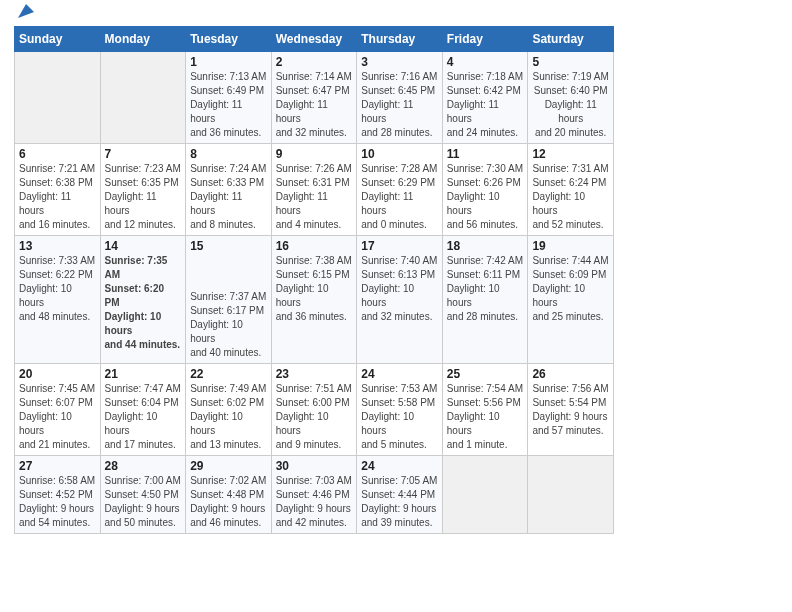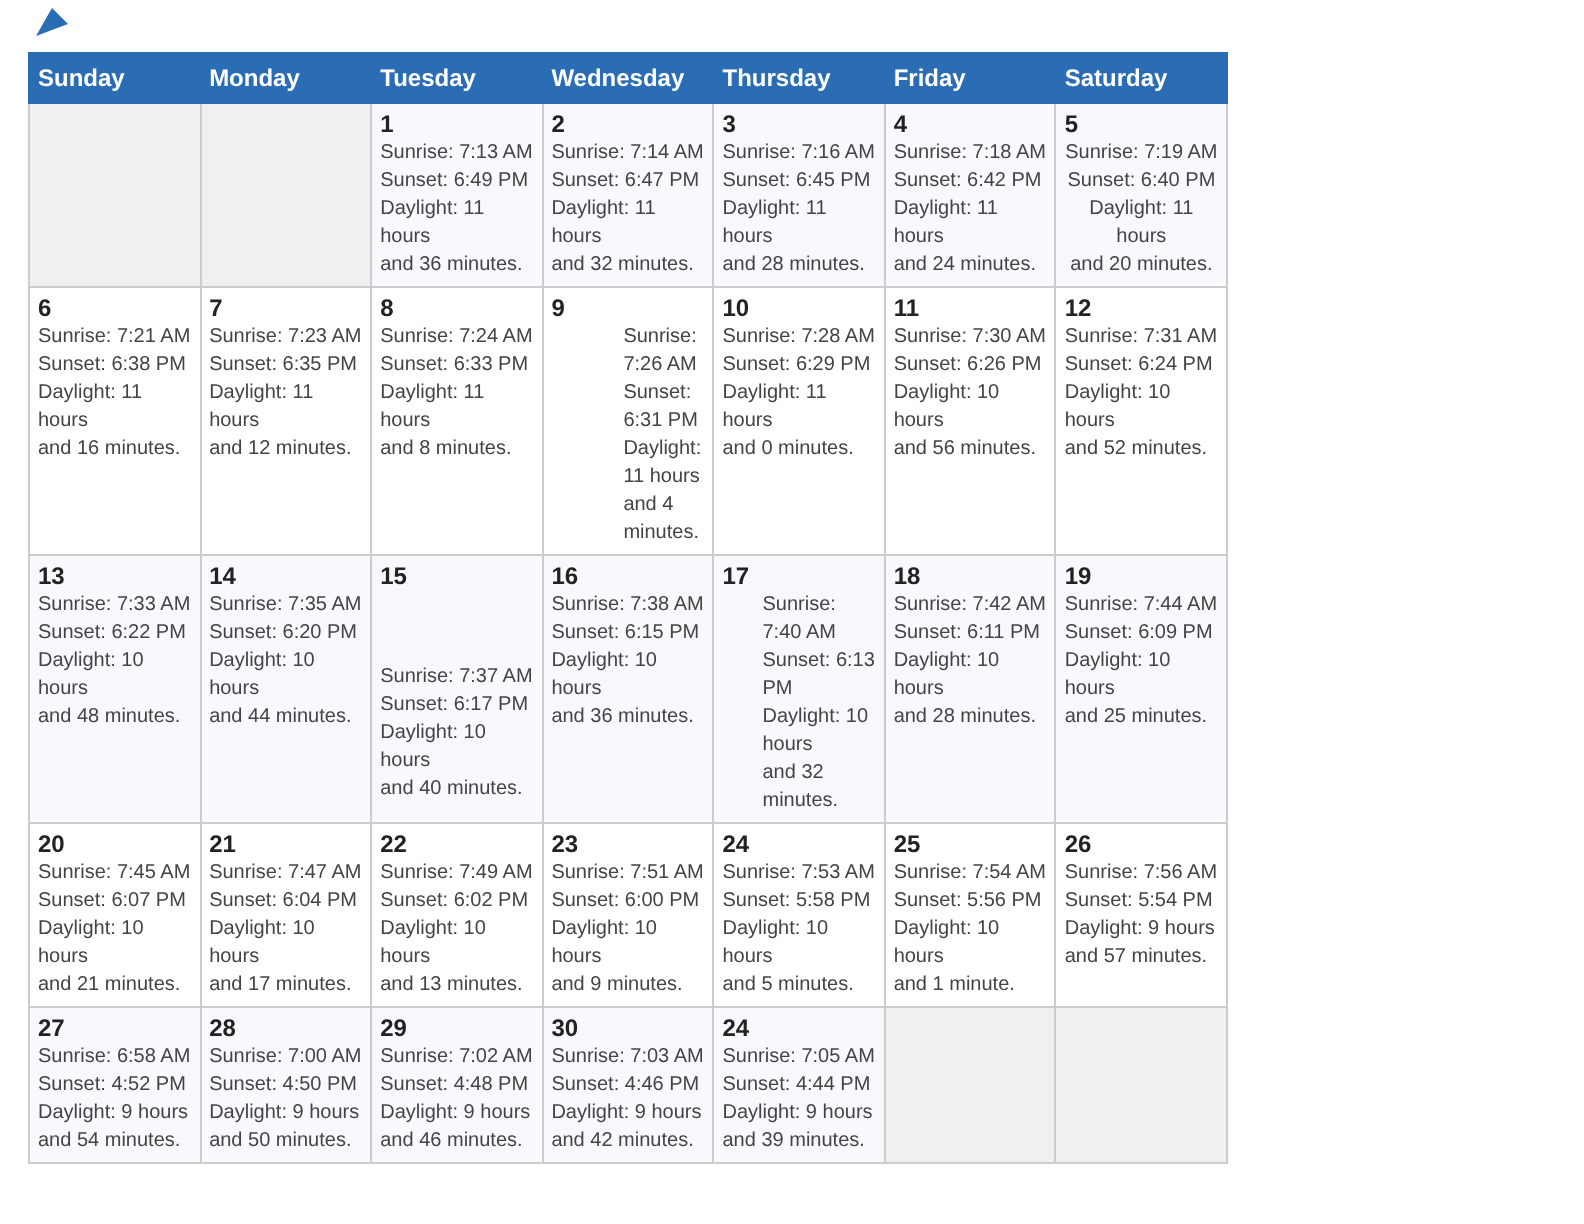--- a/index.html
+++ b/index.html
@@ -195,21 +195,21 @@
           </td>
           <td>
             <span class="day-number">8</span>
             <div class="day-detail" style="white-space: pre-line;">Sunrise: 7:24 AM
 Sunset: 6:33 PM
 Daylight: 11 hours
 and 8 minutes.</div>
           </td>
           <td>
             <span class="day-number">9</span>
-            <div class="day-detail" style="white-space: pre-line; margin-left: 36px;">Sunrise: 7:26 AM
+            <div class="day-detail" style="white-space: pre-line;">Sunrise: 7:26 AM
 Sunset: 6:31 PM
 Daylight: 11 hours
 and 4 minutes.</div>
           </td>
           <td>
             <span class="day-number">10</span>
             <div class="day-detail" style="white-space: pre-line;">Sunrise: 7:28 AM
 Sunset: 6:29 PM
 Daylight: 11 hours
 and 0 minutes.</div>
@@ -232,42 +232,42 @@
         <tr>
           <td>
             <span class="day-number">13</span>
             <div class="day-detail" style="white-space: pre-line;">Sunrise: 7:33 AM
 Sunset: 6:22 PM
 Daylight: 10 hours
 and 48 minutes.</div>
           </td>
           <td>
             <span class="day-number">14</span>
-            <div class="day-detail" style="white-space: pre-line;">Sunrise: 7:35 AM
+            <div class="day-detail" style="white-space: pre-line; font-weight: bold;">Sunrise: 7:35 AM
 Sunset: 6:20 PM
 Daylight: 10 hours
 and 44 minutes.</div>
           </td>
           <td>
             <span class="day-number">15</span>
             <div class="day-detail" style="white-space: pre-line; margin-top: 37px;">Sunrise: 7:37 AM
 Sunset: 6:17 PM
 Daylight: 10 hours
 and 40 minutes.</div>
           </td>
           <td>
             <span class="day-number">16</span>
             <div class="day-detail" style="white-space: pre-line;">Sunrise: 7:38 AM
 Sunset: 6:15 PM
 Daylight: 10 hours
 and 36 minutes.</div>
           </td>
           <td>
             <span class="day-number">17</span>
-            <div class="day-detail" style="white-space: pre-line; margin-left: 20px;">Sunrise: 7:40 AM
+            <div class="day-detail" style="white-space: pre-line;">Sunrise: 7:40 AM
 Sunset: 6:13 PM
 Daylight: 10 hours
 and 32 minutes.</div>
           </td>
           <td>
             <span class="day-number">18</span>
             <div class="day-detail" style="white-space: pre-line;">Sunrise: 7:42 AM
 Sunset: 6:11 PM
 Daylight: 10 hours
 and 28 minutes.</div>

